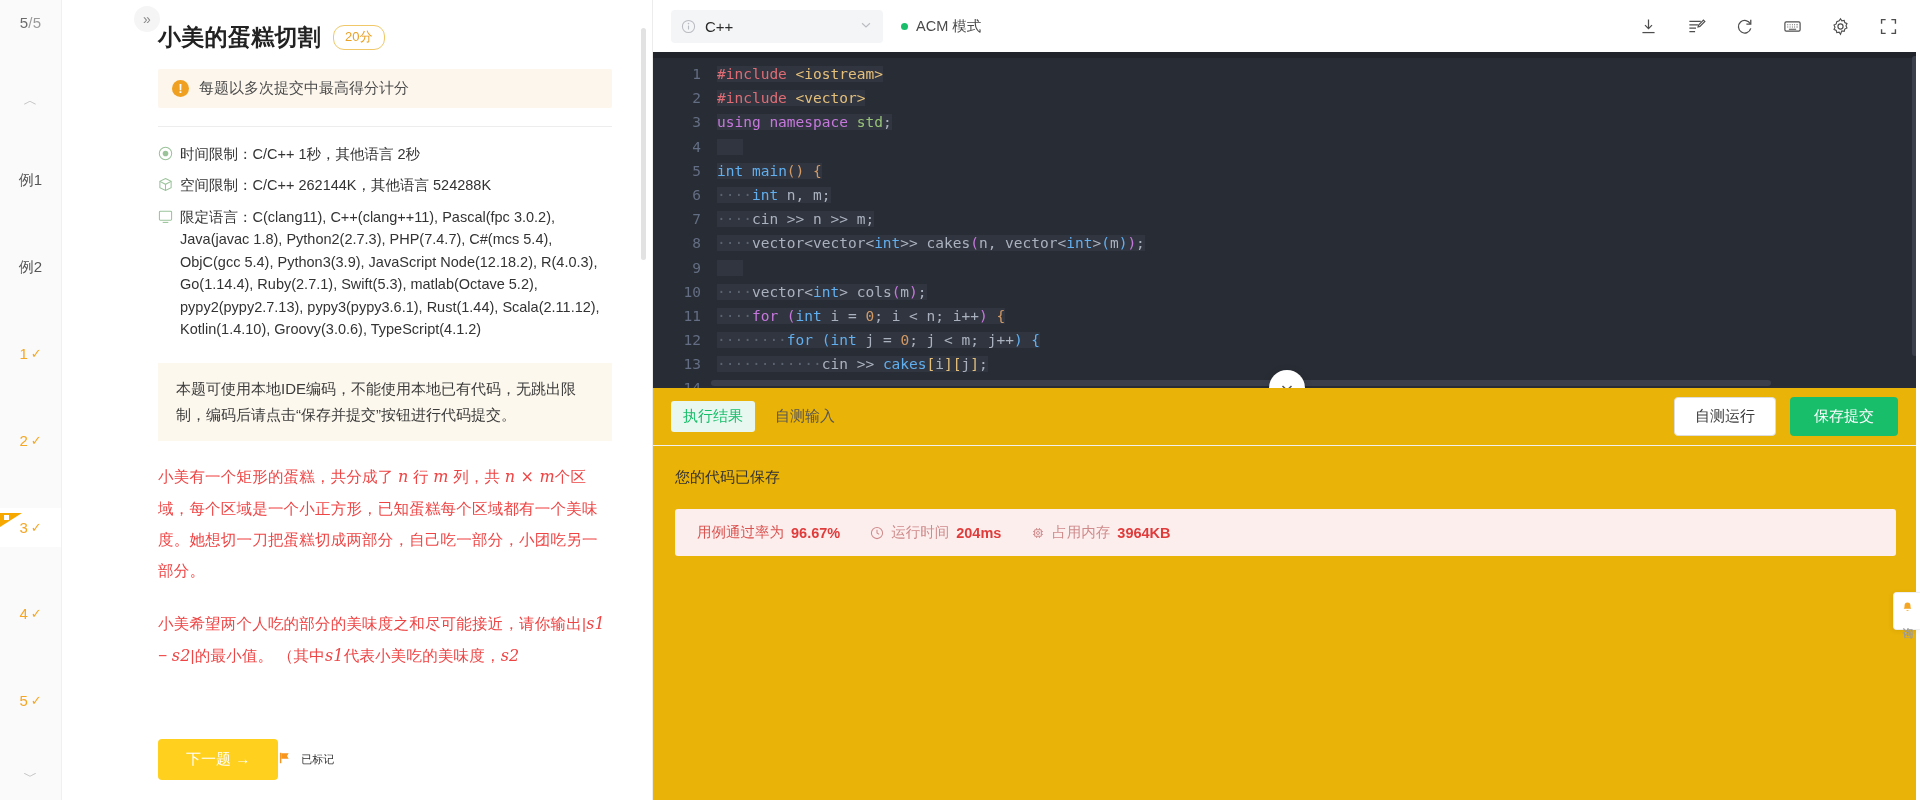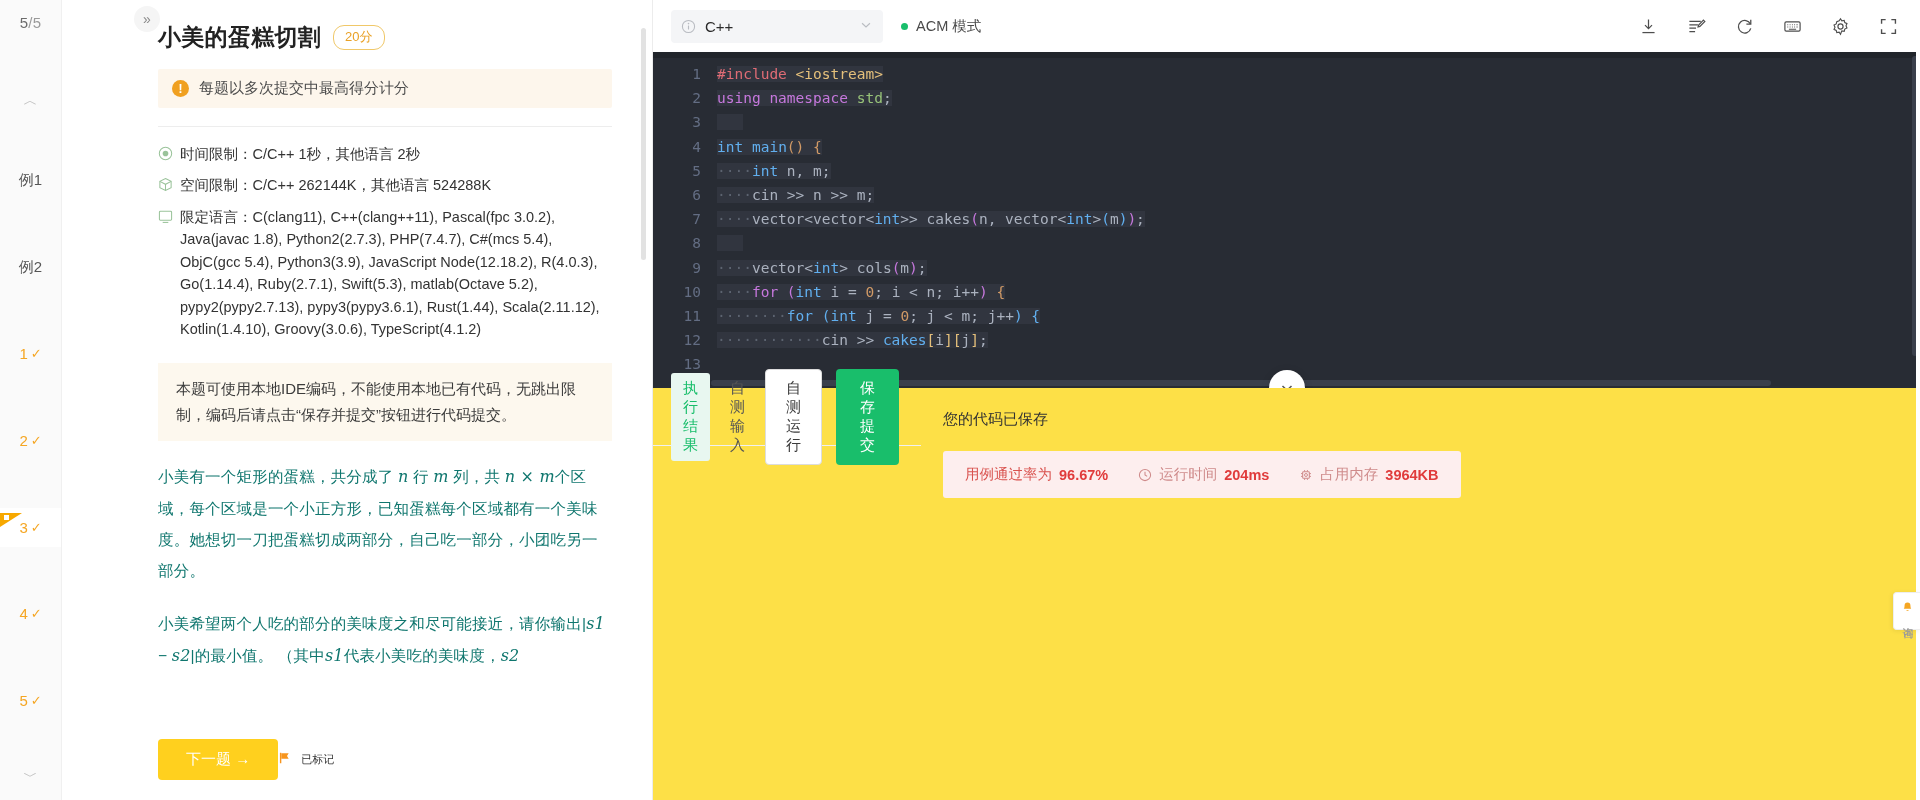--- a/index.html
+++ b/index.html
@@ -110,21 +110,21 @@
     color: #9ac39a;
   }
   .meta-icon svg { display: block; }
   .meta-text { flex: 1 1 auto; }
   .hint-box {
     background: #fdf8ee; color: #3b3b3b;
     font-size: 15px; line-height: 1.75;
     padding: 13px 18px; margin: 22px 0 20px;
   }
   .para {
-    font-size: 15.5px; color: #0f766e; line-height: 2.0;
+    font-size: 15.5px; color: #ef4444; line-height: 2.0;
     margin-bottom: 22px; letter-spacing: .2px;
   }
   .mathv { font-family: "DejaVu Serif", "Liberation Serif", serif; font-style: italic; font-size: 16px; }
 
   .problem-footer {
     flex: 0 0 auto;
     padding: 14px 40px 20px 96px;
     display: flex; align-items: center; 
     background: #fff;
   }
@@ -208,21 +208,21 @@
   .fold-btn {
     position: absolute; left: 50%; transform: translateX(-50%);
     bottom: -18px; width: 36px; height: 36px; border-radius: 50%;
     background: #fff; box-shadow: 0 2px 8px rgba(0,0,0,.15);
     display: flex; align-items: center; justify-content: center;
     color: #555; font-size: 15px; cursor: pointer; z-index: 6;
   }
 
   
   .results {
-    flex: 1 1 auto; background: #fde047; display: flex; flex-direction: row;
+    flex: 1 1 auto; background: #eab308; display: flex; flex-direction: column;
     position: relative;
   }
   .res-tabbar {
     height: 58px; flex: 0 0 58px;
     display: flex; align-items: center; padding: 0 22px 0 18px;
     border-bottom: 1px solid #f0f0f0;
   }
   .res-tab {
     font-size: 15px; padding: 6px 12px; border-radius: 3px;
     margin-right: 8px; cursor: pointer; color: #555;
@@ -459,20 +459,21 @@
           <div>8</div>
           <div>9</div>
           <div>10</div>
           <div>11</div>
           <div>12</div>
           <div>13</div>
           <div>14</div>
         </div>
         <div class="codelines">
           <div class="ln"><span class="seg"><span class="kw2">#include</span> <span class="inc">&lt;iostream&gt;</span></span></div>
+          <div class="ln"><span class="seg"><span class="kw2">#include</span> <span class="inc">&lt;vector&gt;</span></span></div>
           <div class="ln"><span class="seg"><span class="kw">using</span> <span class="kw">namespace</span> <span class="str">std</span><span class="pun">;</span></span></div>
           <div class="ln"><span class="seg">   </span></div>
           <div class="ln"><span class="seg"><span class="typ">int</span> <span class="fn">main</span><span class="brk">()</span> <span class="brk">{</span></span></div>
           <div class="ln"><span class="seg"><span class="gy">····</span><span class="typ">int</span> n, m;</span></div>
           <div class="ln"><span class="seg"><span class="gy">····</span>cin &gt;&gt; n &gt;&gt; m;</span></div>
           <div class="ln"><span class="seg"><span class="gy">····</span>vector&lt;vector&lt;<span class="typ">int</span>&gt;&gt; cakes<span class="kw">(</span>n, vector&lt;<span class="typ">int</span>&gt;<span class="typ">(</span>m<span class="typ">)</span><span class="kw">)</span>;</span></div>
           <div class="ln"><span class="seg">   </span></div>
           <div class="ln"><span class="seg"><span class="gy">····</span>vector&lt;<span class="typ">int</span>&gt; cols<span class="kw">(</span>m<span class="kw">)</span>;</span></div>
           <div class="ln"><span class="seg"><span class="gy">····</span><span class="kw">for</span> <span class="kw">(</span><span class="typ">int</span> i <span class="pun">=</span> <span class="num-lit">0</span>; i &lt; n; i++<span class="kw">)</span> <span class="brk">{</span></span></div>
           <div class="ln"><span class="seg"><span class="gy">········</span><span class="typ">for</span> <span class="typ">(</span><span class="typ">int</span> j <span class="pun">=</span> <span class="num-lit">0</span>; j &lt; m; j++<span class="typ">)</span> <span class="typ">{</span></span></div>

